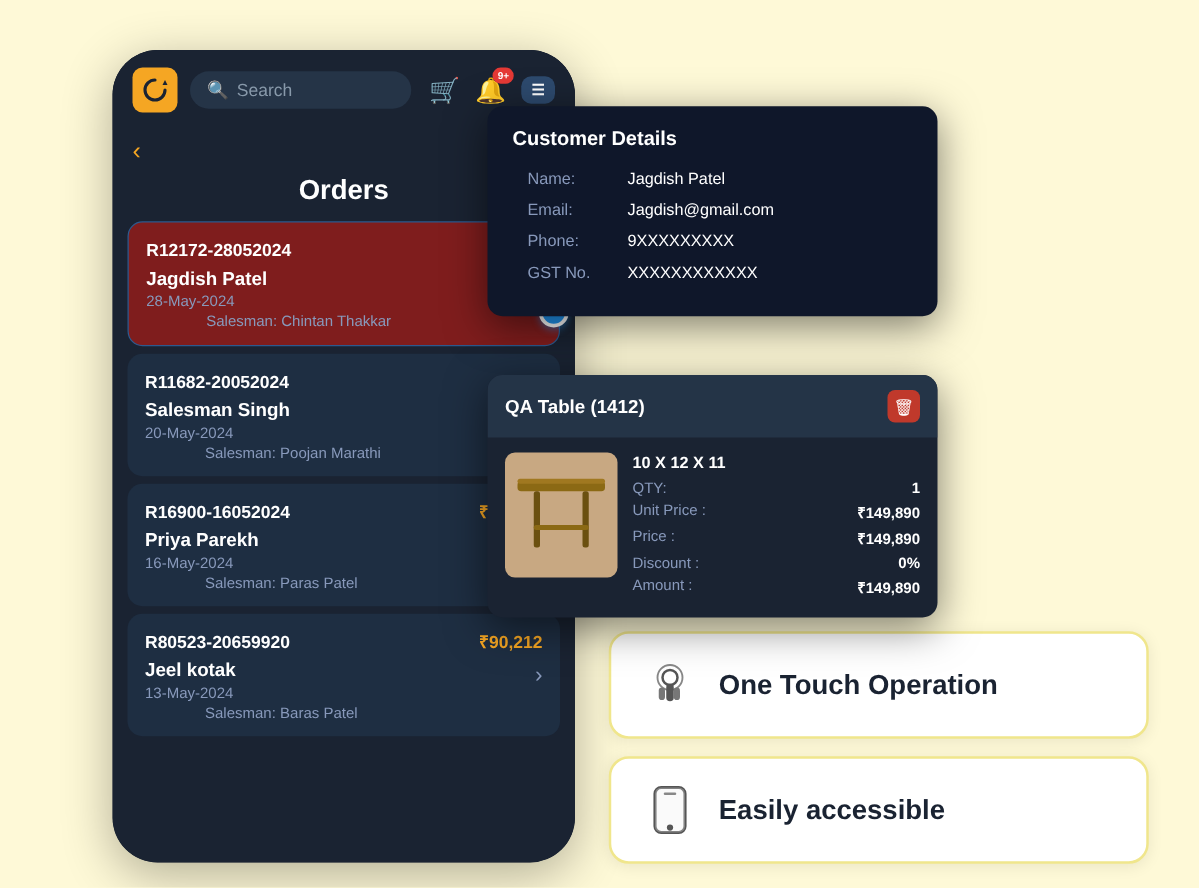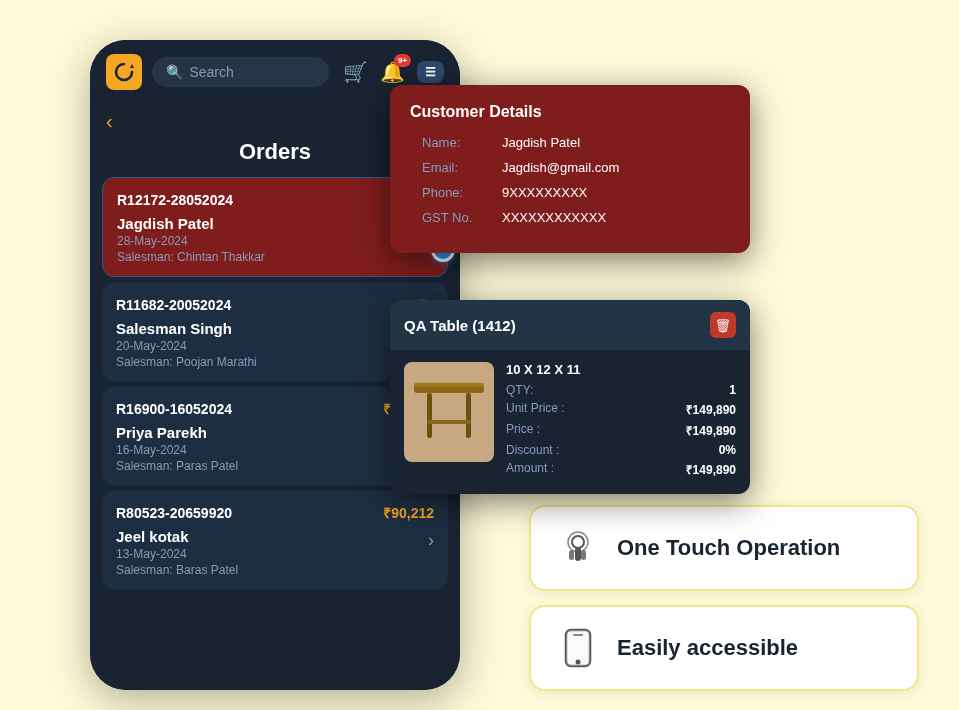--- a/index.html
+++ b/index.html
@@ -170,20 +170,21 @@
 
     .order-date {
       color: #8899bb;
       font-size: 12px;
       margin-bottom: 2px;
     }
 
     .order-salesman {
       color: #8899bb;
       font-size: 12px;
+      margin-left: 48px;
     }
 
     .chevron-right {
       position: absolute;
       right: 14px;
       top: 50%;
       transform: translateY(-50%);
       color: #8899bb;
       font-size: 18px;
     }
@@ -207,21 +208,21 @@
     .radio-icon-2 {
       top: 60px;
     }
 
     
     .customer-details-popup {
       position: absolute;
       top: 85px;
       left: 390px;
       width: 360px;
-      background: #7f1d1d;
+      background: #0f172a;
       border-radius: 12px;
       padding: 18px 20px;
       box-shadow: 0 8px 32px rgba(0,0,0,0.5);
       z-index: 10;
     }
 
     .popup-title {
       color: white;
       font-size: 16px;
       font-weight: 700;
@@ -339,21 +340,21 @@
     
     .feature-card {
       position: absolute;
       right: 40px;
       background: white;
       border-radius: 16px;
       padding: 18px 24px;
       display: flex;
       align-items: center;
       gap: 16px;
-      width: 390px;
+      width: 432px;
       box-shadow: 0 2px 12px rgba(0,0,0,0.08);
       border: 2px solid #f0e68c;
     }
 
     .feature-card-1 {
       top: 505px;
     }
 
     .feature-card-2 {
       top: 605px;

